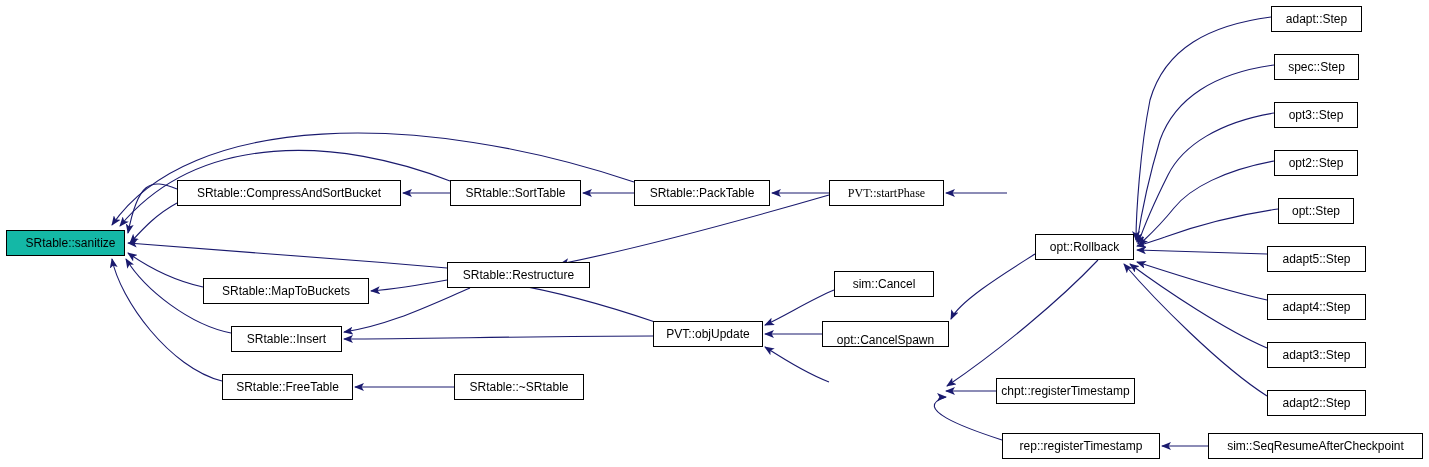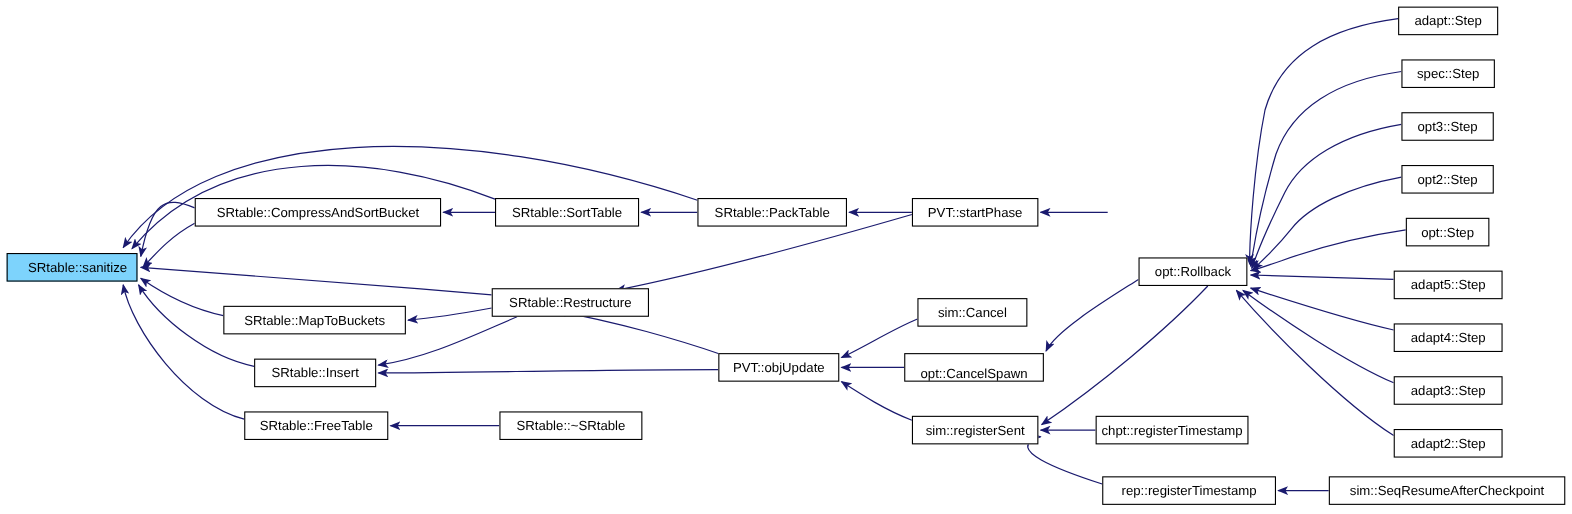--- a/index.html
+++ b/index.html
@@ -2,21 +2,21 @@
 <html><head>
 <meta charset="utf-8">
 <style>
   html,body{margin:0;padding:0;background:#ffffff;}
   #graph{position:relative;width:1429px;height:467px;background:#ffffff;
          font-family:"Liberation Sans",sans-serif;overflow:hidden;}
   #edges{position:absolute;left:0;top:0;width:1429px;height:467px;}
   .node{position:absolute;box-sizing:border-box;border:1px solid #000000;
         background:#ffffff;display:flex;align-items:center;justify-content:center;
         font-size:12px;color:#000000;white-space:nowrap;line-height:1;}
-  .node.root{background:#7dd3fc;padding-left:10px;}
+  .node.root{background:#14b8a6;padding-left:10px;}
   .node span{display:block;padding:0 3px;}
 </style>
 </head>
 <body>
 
 <div id="graph">
   <svg id="edges" viewBox="0 0 1429 467" xmlns="http://www.w3.org/2000/svg">
       <defs>
         <marker id="ah" markerWidth="10" markerHeight="8" refX="9" refY="4" orient="auto" markerUnits="userSpaceOnUse">
           <path d="M0,0 L10,4 L0,8 L2.4,4 Z" fill="#1a1a6e"></path>
@@ -63,21 +63,21 @@
     </div>
     <div class="node" style="left: 177px; top: 180px; width: 224px; height: 26px;">
       <span>SRtable::CompressAndSortBucket</span>
     </div>
     <div class="node" style="left: 450px; top: 180px; width: 131px; height: 26px;">
       <span>SRtable::SortTable</span>
     </div>
     <div class="node" style="left: 634px; top: 180px; width: 136px; height: 26px;">
       <span>SRtable::PackTable</span>
     </div>
-    <div class="node" style="left: 829px; top: 180px; width: 115px; height: 26px;">
+    <div class="node" style="left: 829px; top: 180px; width: 115px; height: 26px; font-family: Liberation Serif, serif;">
       <span>PVT::startPhase</span>
     </div>
     <div class="node" style="left: 447px; top: 262px; width: 143px; height: 26px;">
       <span>SRtable::Restructure</span>
     </div>
     <div class="node" style="left: 203px; top: 278px; width: 166px; height: 26px;">
       <span>SRtable::MapToBuckets</span>
     </div>
     <div class="node" style="left: 231px; top: 326px; width: 111px; height: 26px;">
       <span>SRtable::Insert</span>
@@ -89,23 +89,20 @@
       <span>SRtable::~SRtable</span>
     </div>
     <div class="node" style="left: 653px; top: 321px; width: 110px; height: 26px;">
       <span>PVT::objUpdate</span>
     </div>
     <div class="node" style="left: 834px; top: 271px; width: 100px; height: 26px; text-align: center;">
       <span>sim::Cancel</span>
     </div>
     <div class="node" style="left: 822px; top: 321px; width: 127px; height: 26px; align-items: flex-end;">
       <span>opt::CancelSpawn</span>
-    </div>
-    <div class="node" style="left: 829px; top: 378px; width: 115px; height: 26px;">
-      <span>sim::registerSent</span>
     </div>
     <div class="node" style="left: 996px; top: 378px; width: 139px; height: 26px;">
       <span>chpt::registerTimestamp</span>
     </div>
     <div class="node" style="left: 1002px; top: 433px; width: 158px; height: 26px;">
       <span>rep::registerTimestamp</span>
     </div>
     <div class="node" style="left: 1208px; top: 433px; width: 215px; height: 26px;">
       <span>sim::SeqResumeAfterCheckpoint</span>
     </div>

